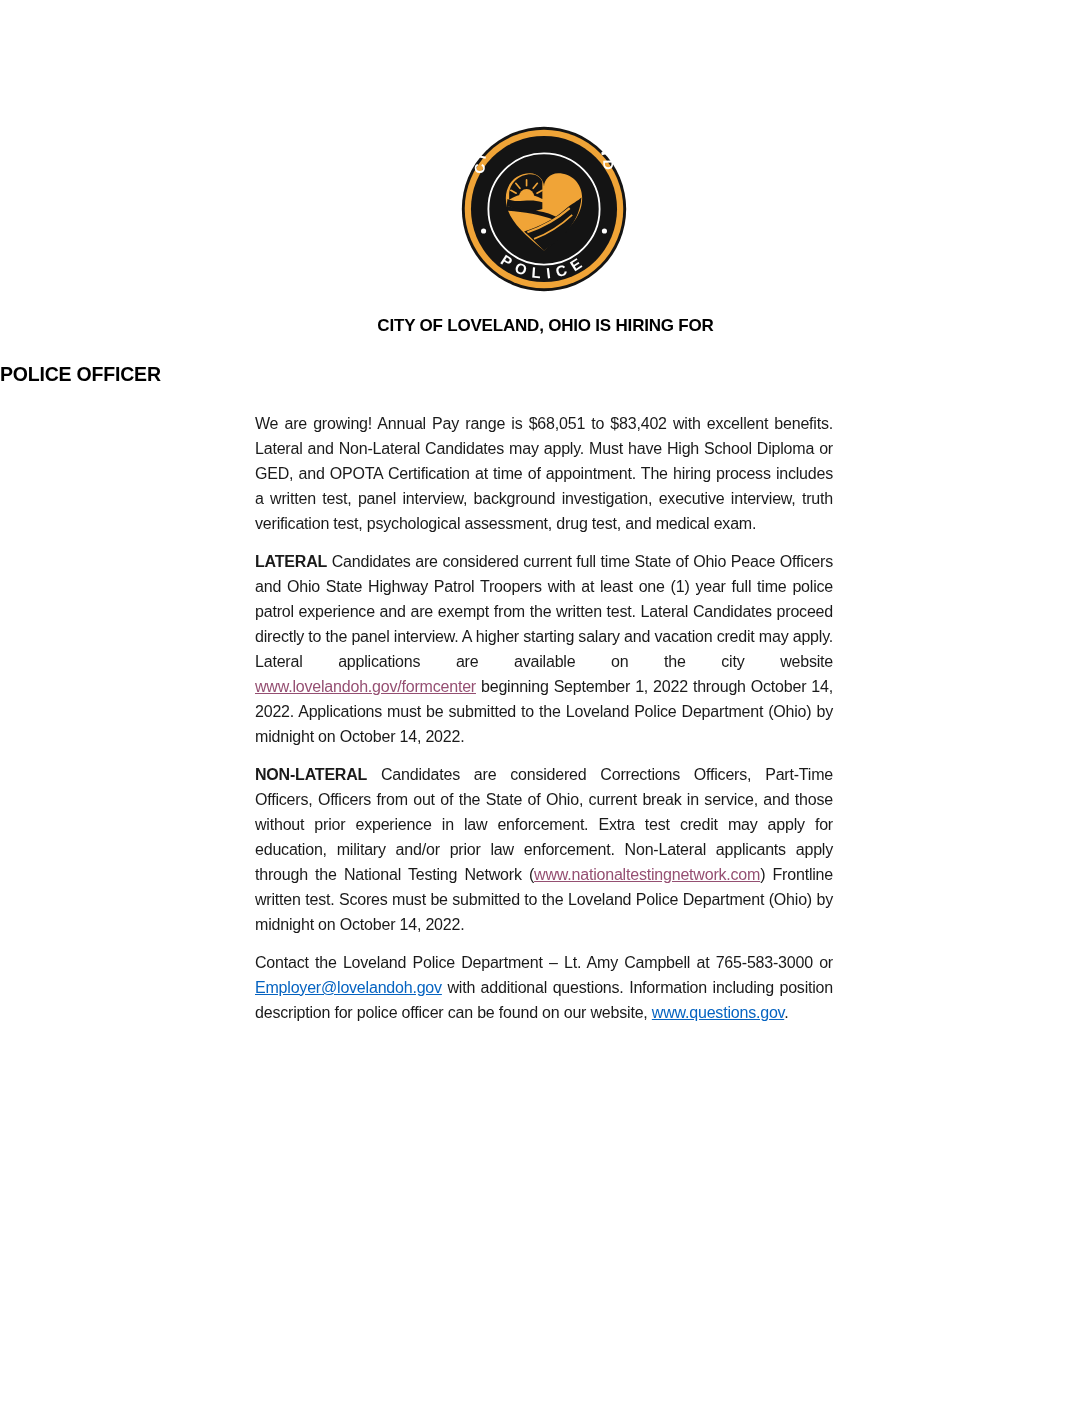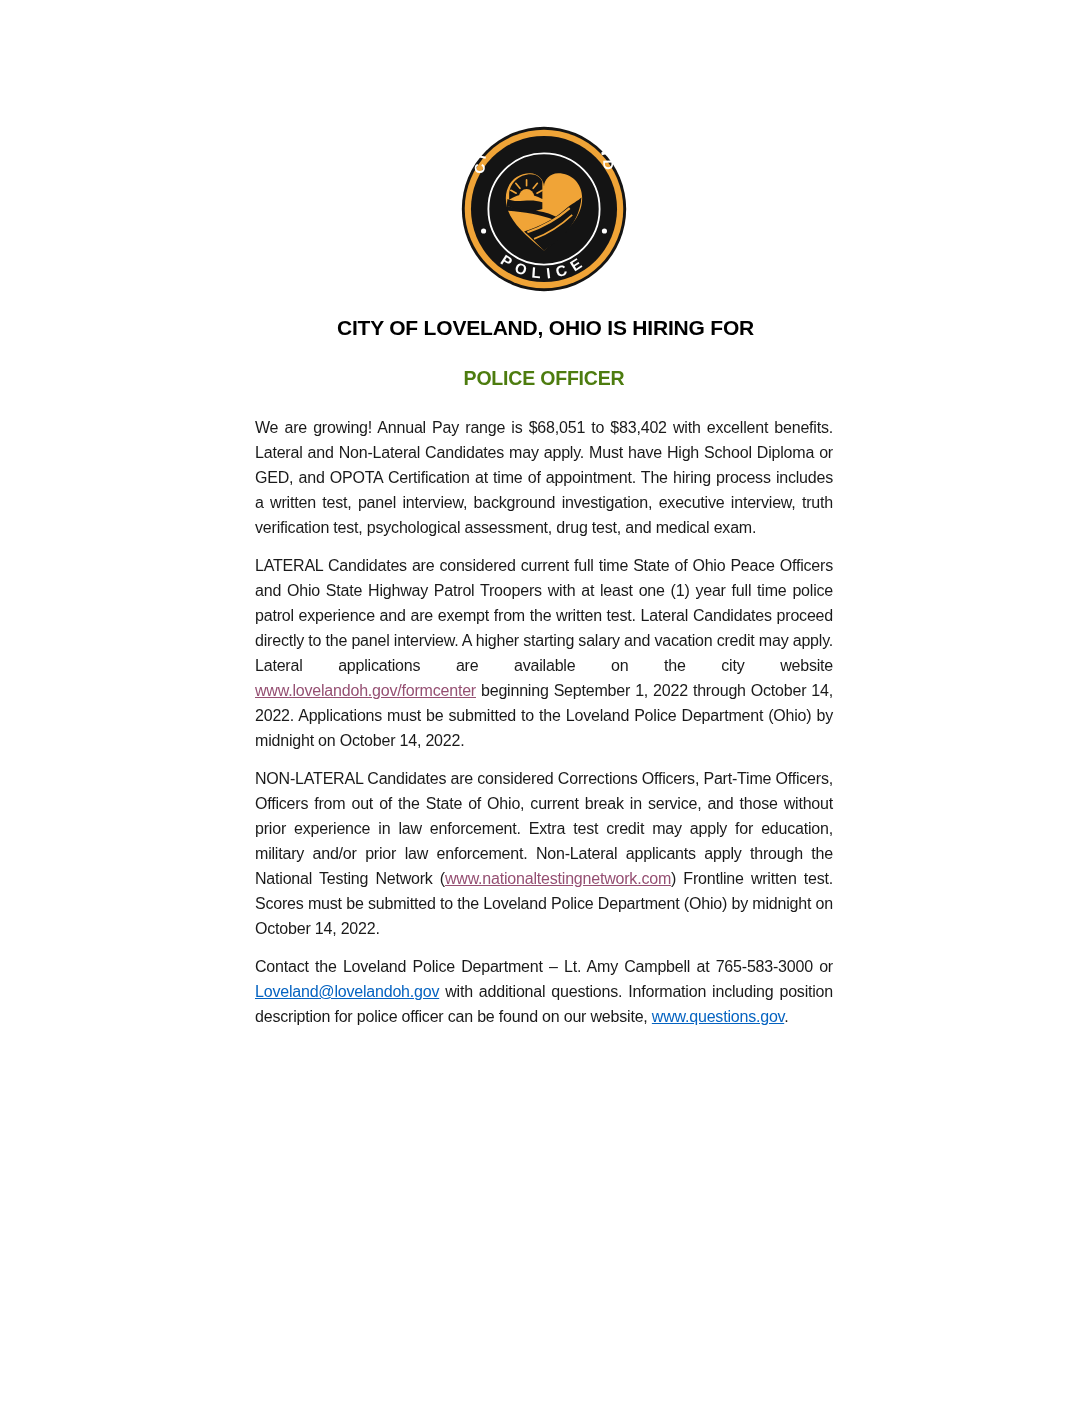--- a/index.html
+++ b/index.html
@@ -25,46 +25,46 @@
   .ring-text {
     font-family: "Liberation Sans", "DejaVu Sans", sans-serif;
     font-weight: bold;
     fill: #ffffff;
   }
   .ring-top { font-size: 17px; letter-spacing: 4.5px; }
   .ring-bottom { font-size: 18px; letter-spacing: 8px; }
   h1.doc-heading {
     margin: 24px 0 0 3px;
     text-align: center;
-    font-size: 21px;
+    font-size: 17px;
     font-weight: bold;
     color: #000000;
     letter-spacing: -0.2px;
   }
   h2.doc-heading {
     margin: 27px 0 0 0;
-    text-align: center;
+    text-align: left;
     font-size: 19.5px;
     font-weight: bold;
-    color: #4d7c0f;
+    color: #000000;
     letter-spacing: -0.2px;
   }
   .doc-body {
     width: 578px;
     margin: 25px auto 0 auto;
     font-size: 16px;
     line-height: 25px;
     letter-spacing: -0.2px;
   }
   .doc-body p {
     margin: 12px 0 13px 0;
     text-align: justify;
   }
   .doc-body p.no-justify { text-align: left; }
-  .seg-bold { font-weight: normal; }
+  .seg-bold { font-weight: bold; }
   a.link {
     text-decoration: underline;
     cursor: pointer;
   }
   a.link.blue { color: var(--link-blue, #0563C1); }
   a.link.visited { color: var(--link-visited, #954F72); }
 </style>
 </head>
 <body>
 
@@ -112,16 +112,16 @@
     </svg>
   </div>
 
   <h1 class="doc-heading">CITY OF LOVELAND, OHIO IS HIRING FOR</h1>
   <h2 class="doc-heading">POLICE OFFICER</h2>
 
   <div class="doc-body">
     <p><span>We are growing! Annual Pay range is $68,051 to $83,402 with excellent benefits. Lateral and Non-Lateral Candidates may apply.  Must have High School Diploma or GED, and OPOTA Certification at time of appointment.  The hiring process includes a written test, panel interview, background investigation, executive interview, truth verification test, psychological assessment, drug test, and medical exam.</span></p>
     <p><span class="seg-bold">LATERAL</span><span> Candidates are considered current full time State of Ohio Peace Officers and Ohio State Highway Patrol Troopers with at least one (1) year full time police patrol experience and are exempt from the written test.  Lateral Candidates proceed directly to the panel interview.  A higher starting salary and vacation credit may apply. Lateral applications are available on the city website </span><a class="link visited">www.lovelandoh.gov/formcenter</a><span> beginning September 1, 2022 through October 14, 2022. Applications must be submitted to the Loveland Police Department (Ohio) by midnight on October 14, 2022.</span></p>
     <p><span class="seg-bold">NON-LATERAL</span><span> Candidates are considered Corrections Officers, Part-Time Officers, Officers from out of the State of Ohio, current break in service, and those without prior experience in law enforcement. Extra test credit may apply for education, military and/or prior law enforcement. Non-Lateral applicants apply through the National Testing Network (</span><a class="link visited">www.nationaltestingnetwork.com</a><span>) Frontline written test. Scores must be submitted to the Loveland Police Department (Ohio) by midnight on October 14, 2022.</span></p>
-    <p><span>Contact the Loveland Police Department – Lt. Amy Campbell at 765-583-3000 or </span><a class="link blue">Loveland@lovelandoh.gov</a><span> with additional questions. Information including position description for police officer can be found on our website, </span><a class="link blue">www.questions.gov</a><span>.</span></p>
+    <p><span>Contact the Loveland Police Department – Lt. Amy Campbell at 765-583-3000 or </span><a class="link blue">Employer@lovelandoh.gov</a><span> with additional questions. Information including position description for police officer can be found on our website, </span><a class="link blue">www.questions.gov</a><span>.</span></p>
   </div>
 
 </div>
 
 </body></html>

